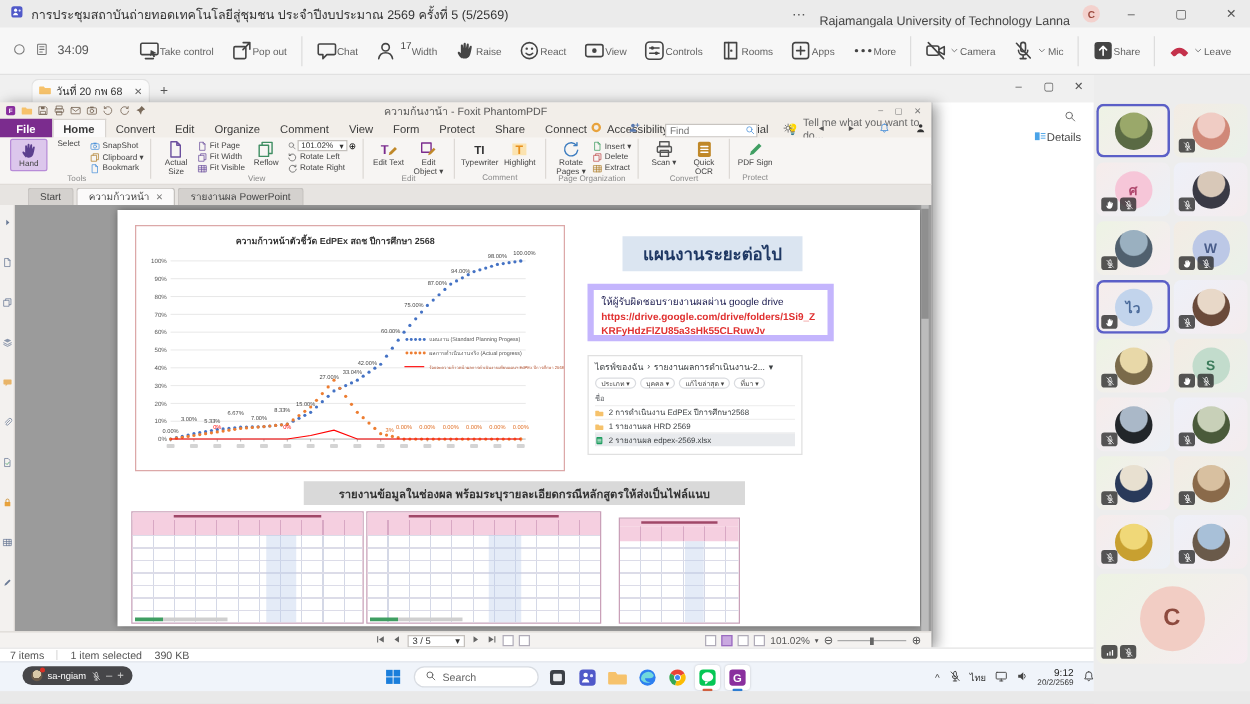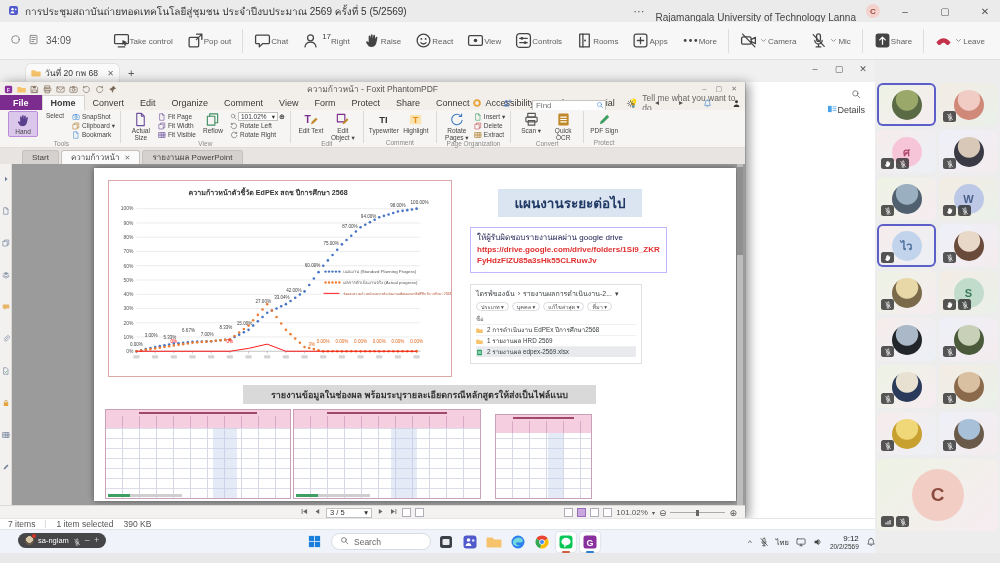--- a/index.html
+++ b/index.html
@@ -109,21 +109,21 @@
   .sb-viewic.on { background:#c9a8e0; border-color:#9a6cc0; }
   .sb-slider { width:55px; height:1px; background:#aaa; position:relative; }
   .sb-slider .knob { position:absolute; left:26px; top:-2.5px; width:3px; height:6px; background:#666; }
   
   .page { position:absolute; left:82px; top:4px; width:642px; height:333px; background:#fff;
     box-shadow:0 0 6px rgba(0,0,0,.45); }
   .chartbox { left:14px; top:12px; width:344px; height:197px; border:1px solid #dca8a8; background:#fff; }
   .heading { left:404px; top:21px; width:144px; height:28px; background:#dbe5f1;
     font-size:13.5px; font-weight:bold; color:#1f3864; display:flex; align-items:center;
     justify-content:center; }
-  .linkbox { left:376px; top:59px; width:197px; height:46px; border:1px solid #c4b5fd;
+  .linkbox { left:376px; top:59px; width:197px; height:46px; border:5px solid #c4b5fd;
     padding:3px 6px; background:#fff; }
   .linkbox .intro { font-size:8px; color:#1a1a4e; }
   .linkbox .url { font-size:8px; font-weight:bold; color:#e03030; word-break:break-all;
     line-height:1.4; text-decoration:none; display:block; }
   .drive { left:376px; top:116px; width:172px; height:80px; border:1px solid #e0e0e0; background:#fff;
     padding:3px 5px; overflow:hidden; }
   .drive-bc { display:flex; align-items:center; gap:3px; font-size:7px; color:#3c4043; white-space:nowrap; }
   .drive-chips { display:flex; gap:3px; margin-top:3px; }
   .chip { height:9px; border:1px solid #dadce0; border-radius:5px; font-size:5.5px; color:#444;
     display:flex; align-items:center; padding:0 4px; gap:2px; white-space:nowrap; }
@@ -269,21 +269,21 @@
         <div class="t-btn">
           <span class="row">
             <svg width="17" height="17" viewBox="0 0 16 16">
               <g fill="none" stroke="#444" stroke-width="1.2" stroke-linecap="round" stroke-linejoin="round">
                 <circle cx="8" cy="5.5" r="2.8"></circle>
                 <path d="M2.8 14c.6-3 2.7-4.4 5.2-4.4s4.6 1.4 5.2 4.4"></path>
               </g>
             </svg>
             <span class="badge17">17</span>
           </span>
-          <span class="lbl">Right</span>
+          <span class="lbl">Width</span>
         </div>
         <div class="t-btn">
           <span class="row">
             <svg width="17" height="17" viewBox="0 0 16 16">
               <path d="M5.2 14c-1.3-1-2.5-2.7-3.1-4.1-.3-.8.6-1.5 1.3-.9l1 .9V4.2c0-1.1 1.5-1.1 1.6 0l.1 2 .4-3.4c.1-1 1.6-1 1.6.1l.1 3.3.6-2.9c.2-1 1.6-.8 1.6.2l-.1 3.2.8-1.8c.4-.9 1.7-.5 1.5.5-.3 1.9-.7 4.4-1.3 5.8-.8 1.9-2.3 2.8-4.1 2.8-1.1 0-1.7-.3-2-.9z" fill="#444"></path>
             </svg>
           </span>
           <span class="lbl">Raise</span>
         </div>
         <div class="t-btn">
@@ -449,21 +449,21 @@
               <g fill="none" stroke="#4aa3e8" stroke-width="1.2" stroke-linecap="round" stroke-linejoin="round">
                 <path d="M9.5 4.5h5M9.5 7.5h5M9.5 10.5h5"></path>
               </g>
             </svg></span>
         <span>Details</span>
       </div>
     </div>
 
     <div class="abs foxit">
       <div class="abs qat">
-        <span class="qat-title">ความก้าวหน้า - Foxit PhantomPDF</span>
+        <span class="qat-title">ความก้นงาน้า - Foxit PhantomPDF</span>
         <span id="qat-icons" style="display:flex;gap:4px;align-items:center;">
             <span><svg width="9" height="9" viewBox="0 0 16 16">
                 <rect x="1.5" y="1.5" width="13" height="13" rx="2.5" fill="#8a2f9e"></rect>
                 <text x="8" y="11.6" font-size="9" fill="#fff" text-anchor="middle" font-weight="bold">F</text>
               </svg></span>
             <span><svg width="9" height="9" viewBox="0 0 16 16">
                 <path d="M1.5 3.5h5L8 5.5h6.5a1 1 0 0 1 1 1v6a1 1 0 0 1-1 1h-13a1 1 0 0 1-1-1v-8a1 1 0 0 1 1-1z" fill="#f6c26b"></path>
               </svg></span>
             <span><svg width="9" height="9" viewBox="0 0 16 16">
                 <g fill="none" stroke="#7a6a5a" stroke-width="1.2" stroke-linecap="round" stroke-linejoin="round">

